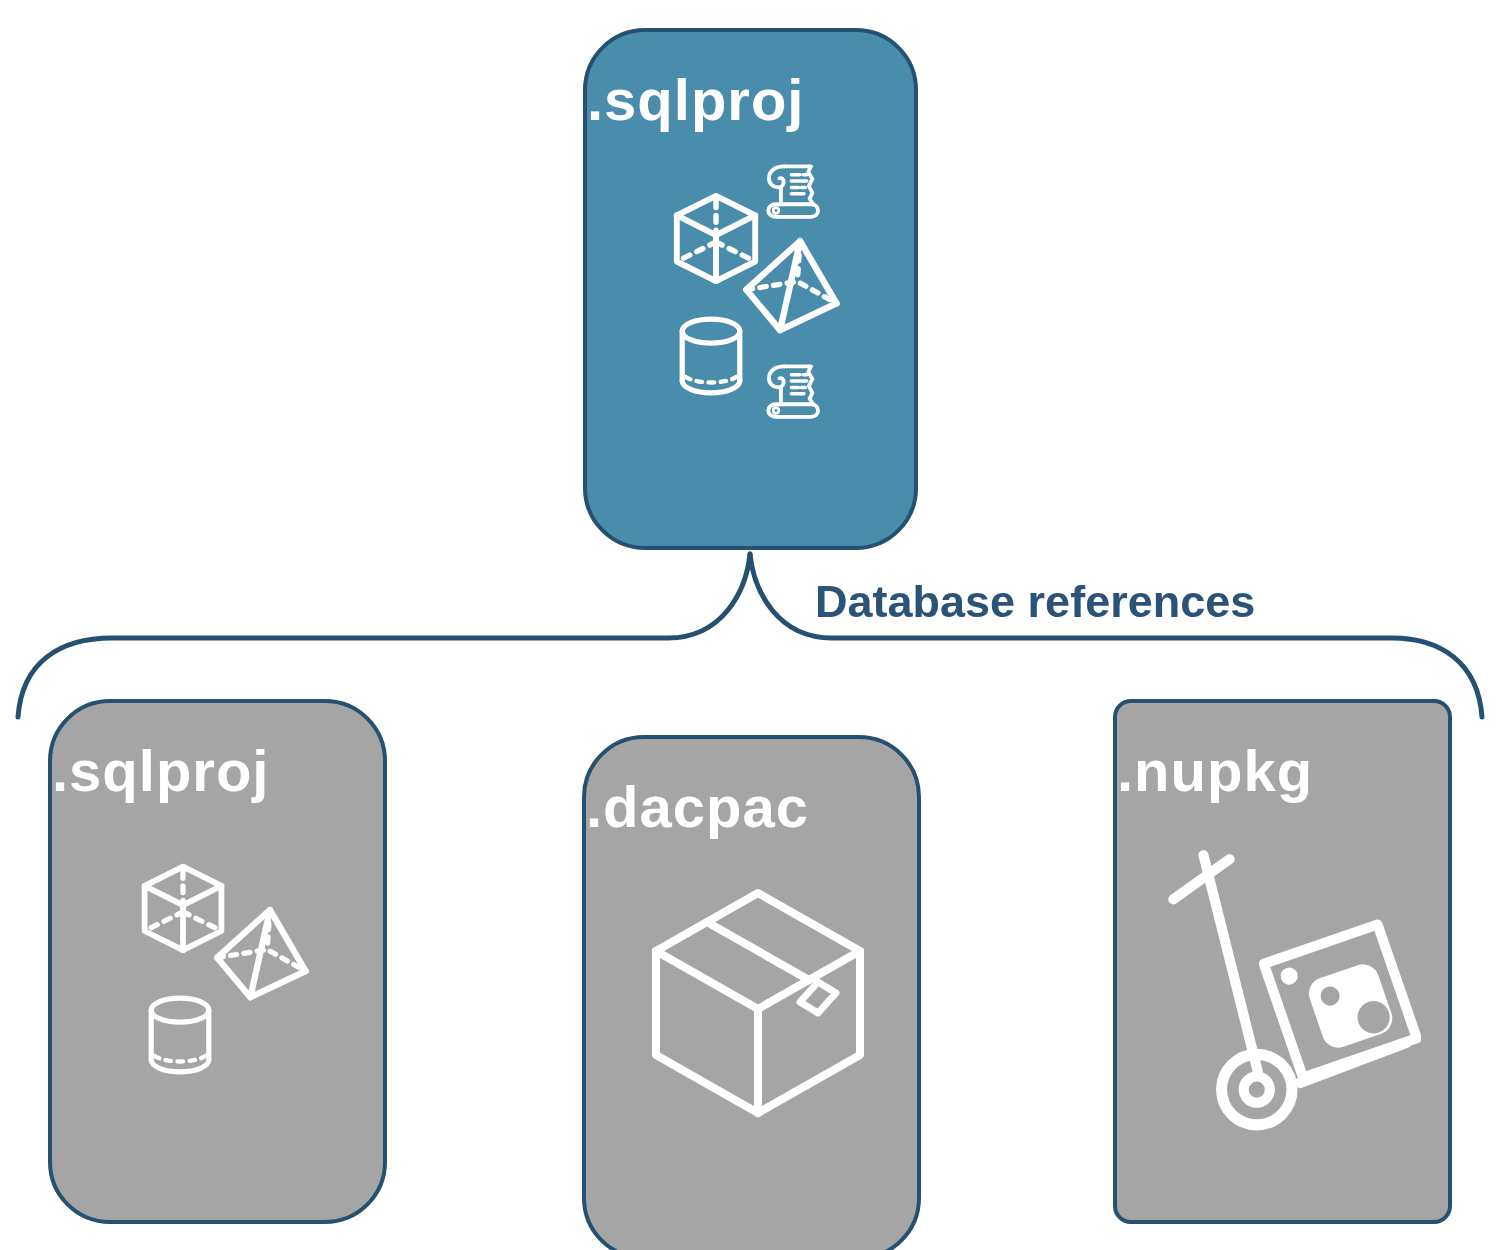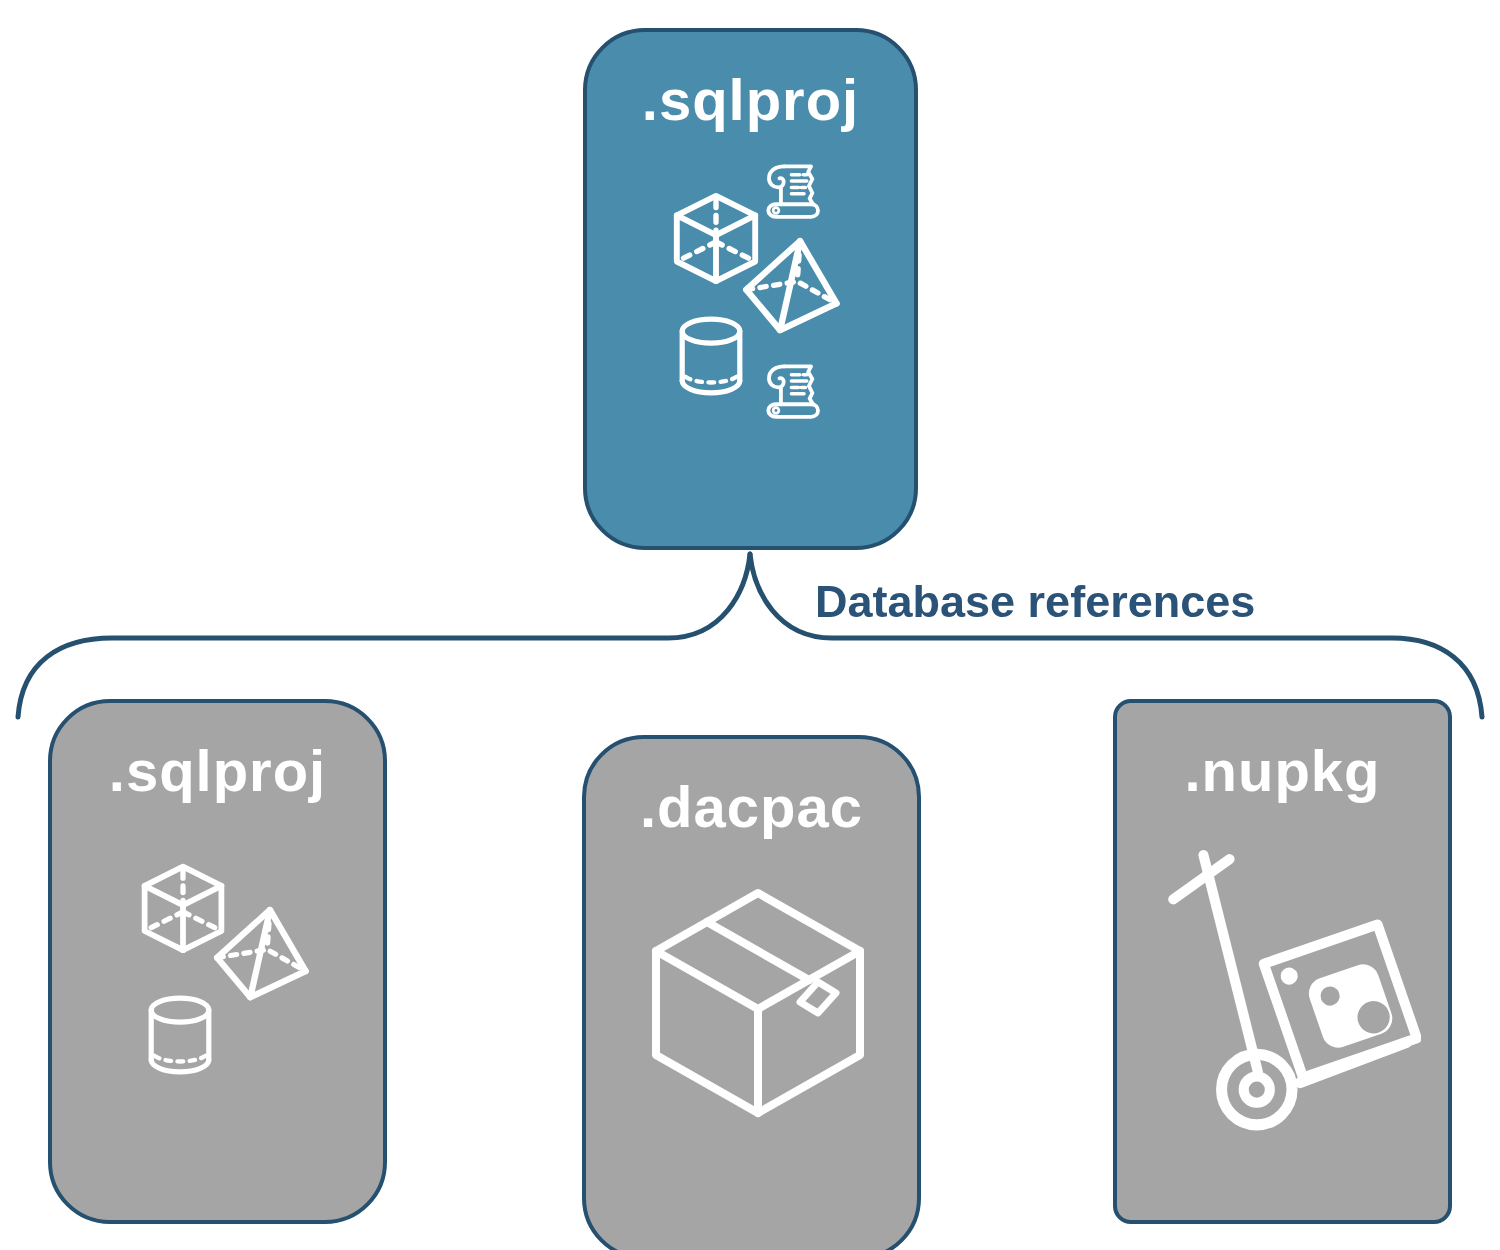--- a/index.html
+++ b/index.html
@@ -13,21 +13,21 @@
   *{box-sizing:border-box;margin:0;padding:0;}
   html,body{width:1500px;height:1250px;background:var(--background);overflow:hidden;
     font-family:"Liberation Sans", sans-serif;}
   .canvas{position:absolute;left:0;top:0;width:1500px;height:1250px;background:var(--background);}
   .node{position:absolute;border:4px solid var(--stroke);border-radius:62px;}
   .node.parent{left:583px;top:28px;width:335px;height:522px;background:var(--parent-fill);}
   .node.child{top:699px;width:339px;height:525px;background:var(--child-fill);}
   #child-sqlproj{left:48px;}
   #child-dacpac{left:582px;margin-top:36px;}
   #child-nupkg{left:1113px;border-radius:18px;}
-  .node-label{margin-top:34px;text-align:center;font-size:58px;font-weight:bold;
+  .node-label{margin-top:34px;text-align:left;font-size:58px;font-weight:bold;
     color:var(--label-color);letter-spacing:1px;}
   .icon{position:absolute;}
   .icon path,.icon ellipse,.icon circle.ring{fill:none;stroke:#FFFFFF;stroke-linecap:round;stroke-linejoin:round;}
   .brace{position:absolute;left:0;top:540px;width:1500px;height:190px;}
   .brace path{fill:none;stroke:var(--stroke);stroke-width:5;stroke-linecap:round;}
   .connector-label{position:absolute;left:815px;top:576px;font-size:45px;font-weight:bold;
     color:var(--connector-text-color);white-space:nowrap;text-align:center;}
 </style>
 </head>
 <body>

